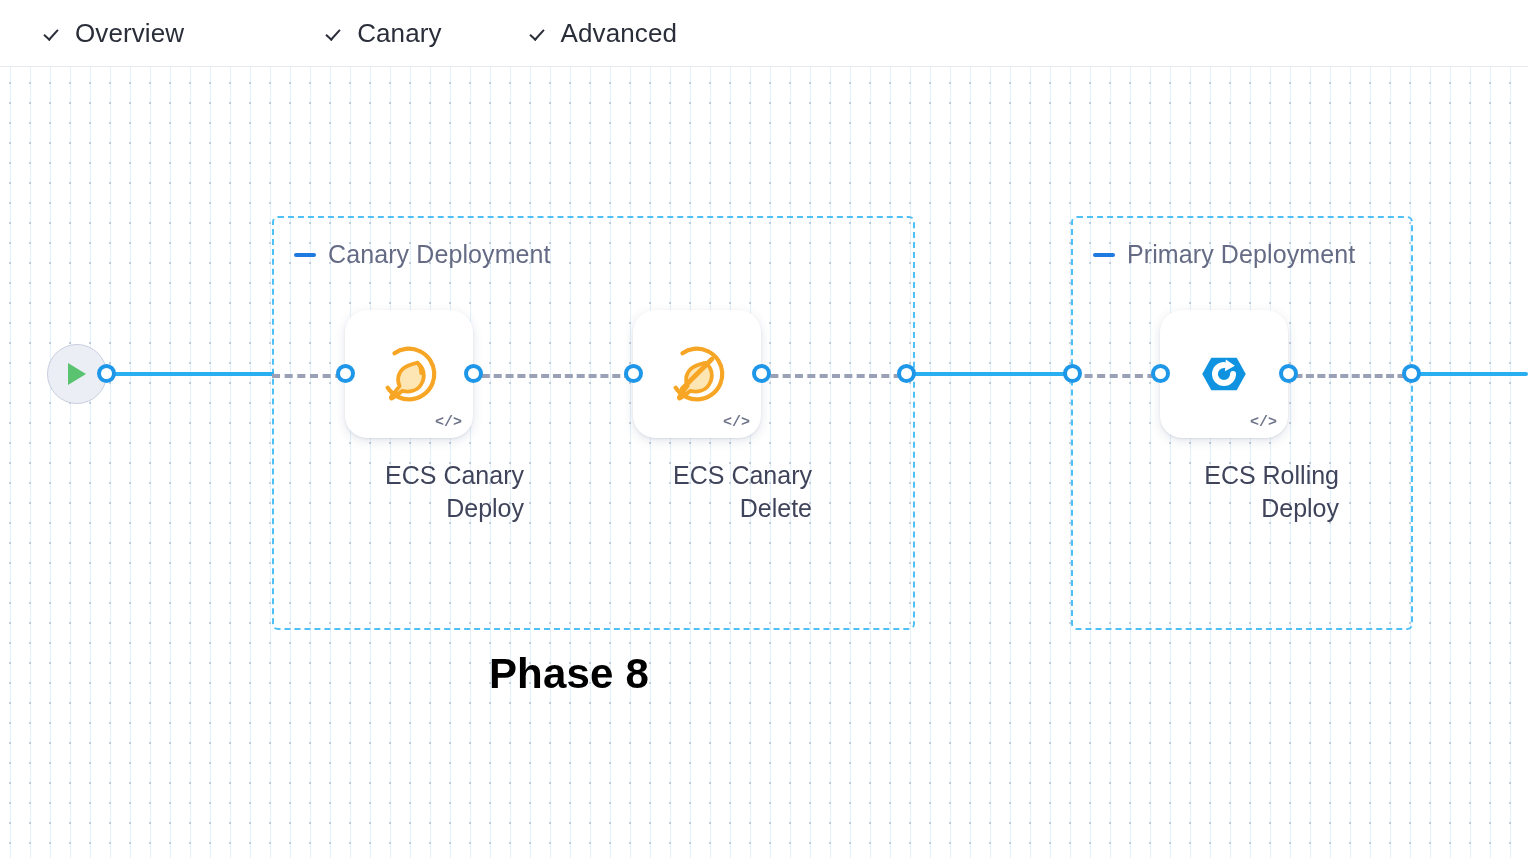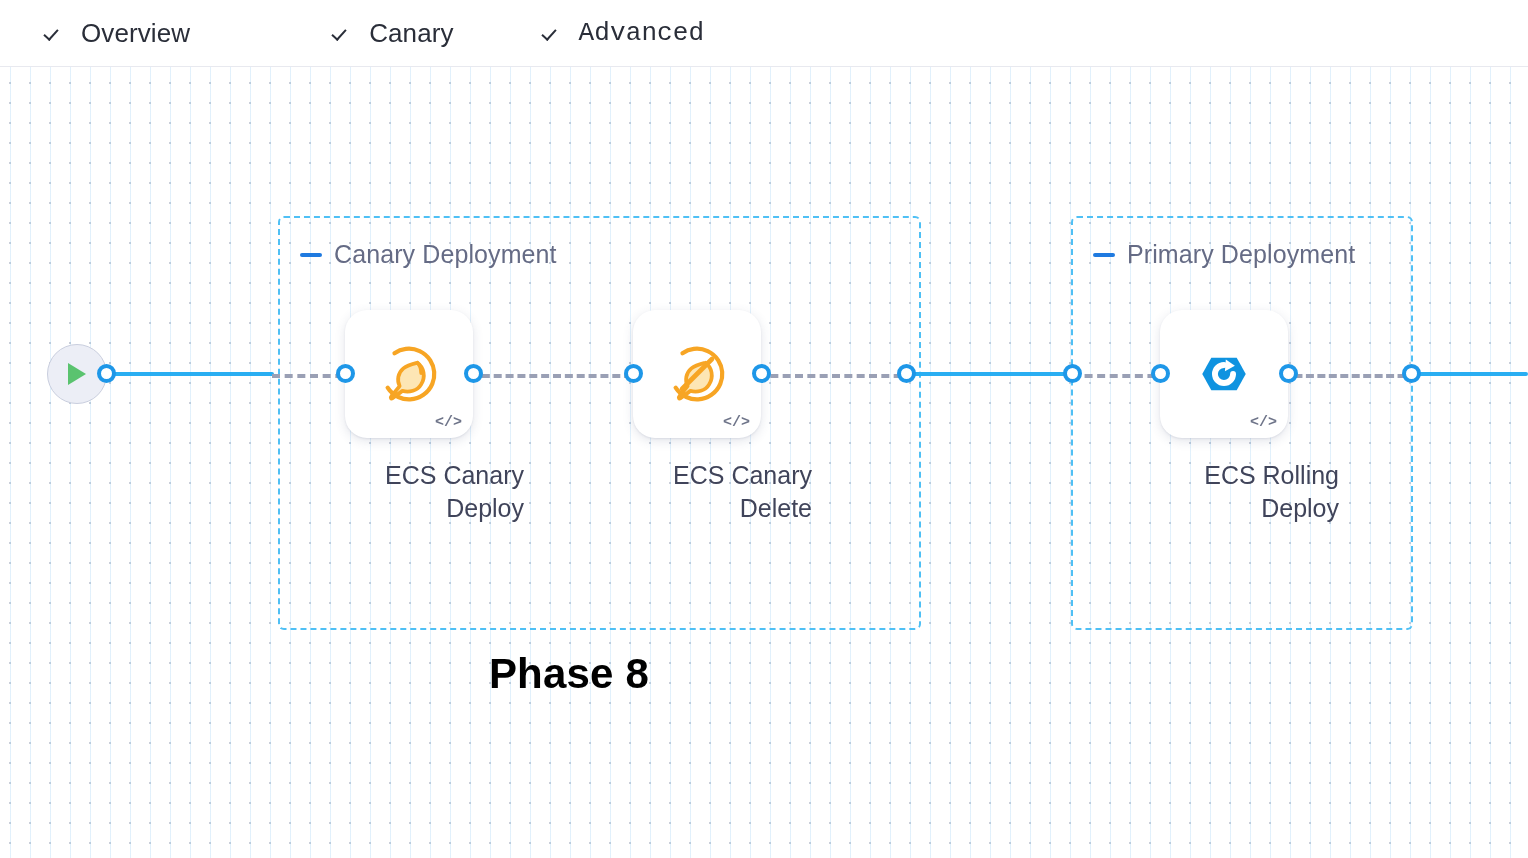--- a/index.html
+++ b/index.html
@@ -13,21 +13,21 @@
 
   
   .tabbar {
     position: absolute; left: 0; top: 0; width: 1528px; height: 67px;
     background: #ffffff;
     border-bottom: 1px solid #e8e9ef;
     display: flex; align-items: center;
   }
   .tab {
     position: relative; height: 67px;
-    display: flex; align-items: center; gap: 17px;
+    display: flex; align-items: center; gap: 11px;
     padding: 0 24px;
     cursor: pointer; user-select: none;
     color: #2a2e39;
   }
   .tab .tick {
     display: inline-block; width: 18px; height: 18px;
     position: relative; flex: 0 0 auto;
   }
   .tab .tick::before {
     content: ""; position: absolute;
@@ -144,31 +144,31 @@
     </div>
 
     <div class="tab" style="margin-left:96px;">
       <span class="tick"></span>
       <span class="tlabel">Canary</span>
 
     </div>
 
 
 
-    <div class="tab" style="margin-left:42px;font-family:Liberation Mono, monospace;">
+    <div class="tab" style="margin-left:42px;">
       <span class="tick"></span>
       <span class="tlabel">Advanced</span>
 
     </div>
 
   </div>
 
   <div class="canvas">
 
-    <div class="group" style="left:278px; top:149px; width:643px; height:414px;">
+    <div class="group" style="left:272px; top:149px; width:643px; height:414px;">
       <div class="group-head">
         <span class="minus-icon"></span>
         <span class="group-title">Canary Deployment</span>
       </div>
     </div>
 
     <div class="group" style="left:1071px; top:149px; width:342px; height:414px;">
       <div class="group-head">
         <span class="minus-icon"></span>
         <span class="group-title">Primary Deployment</span>

